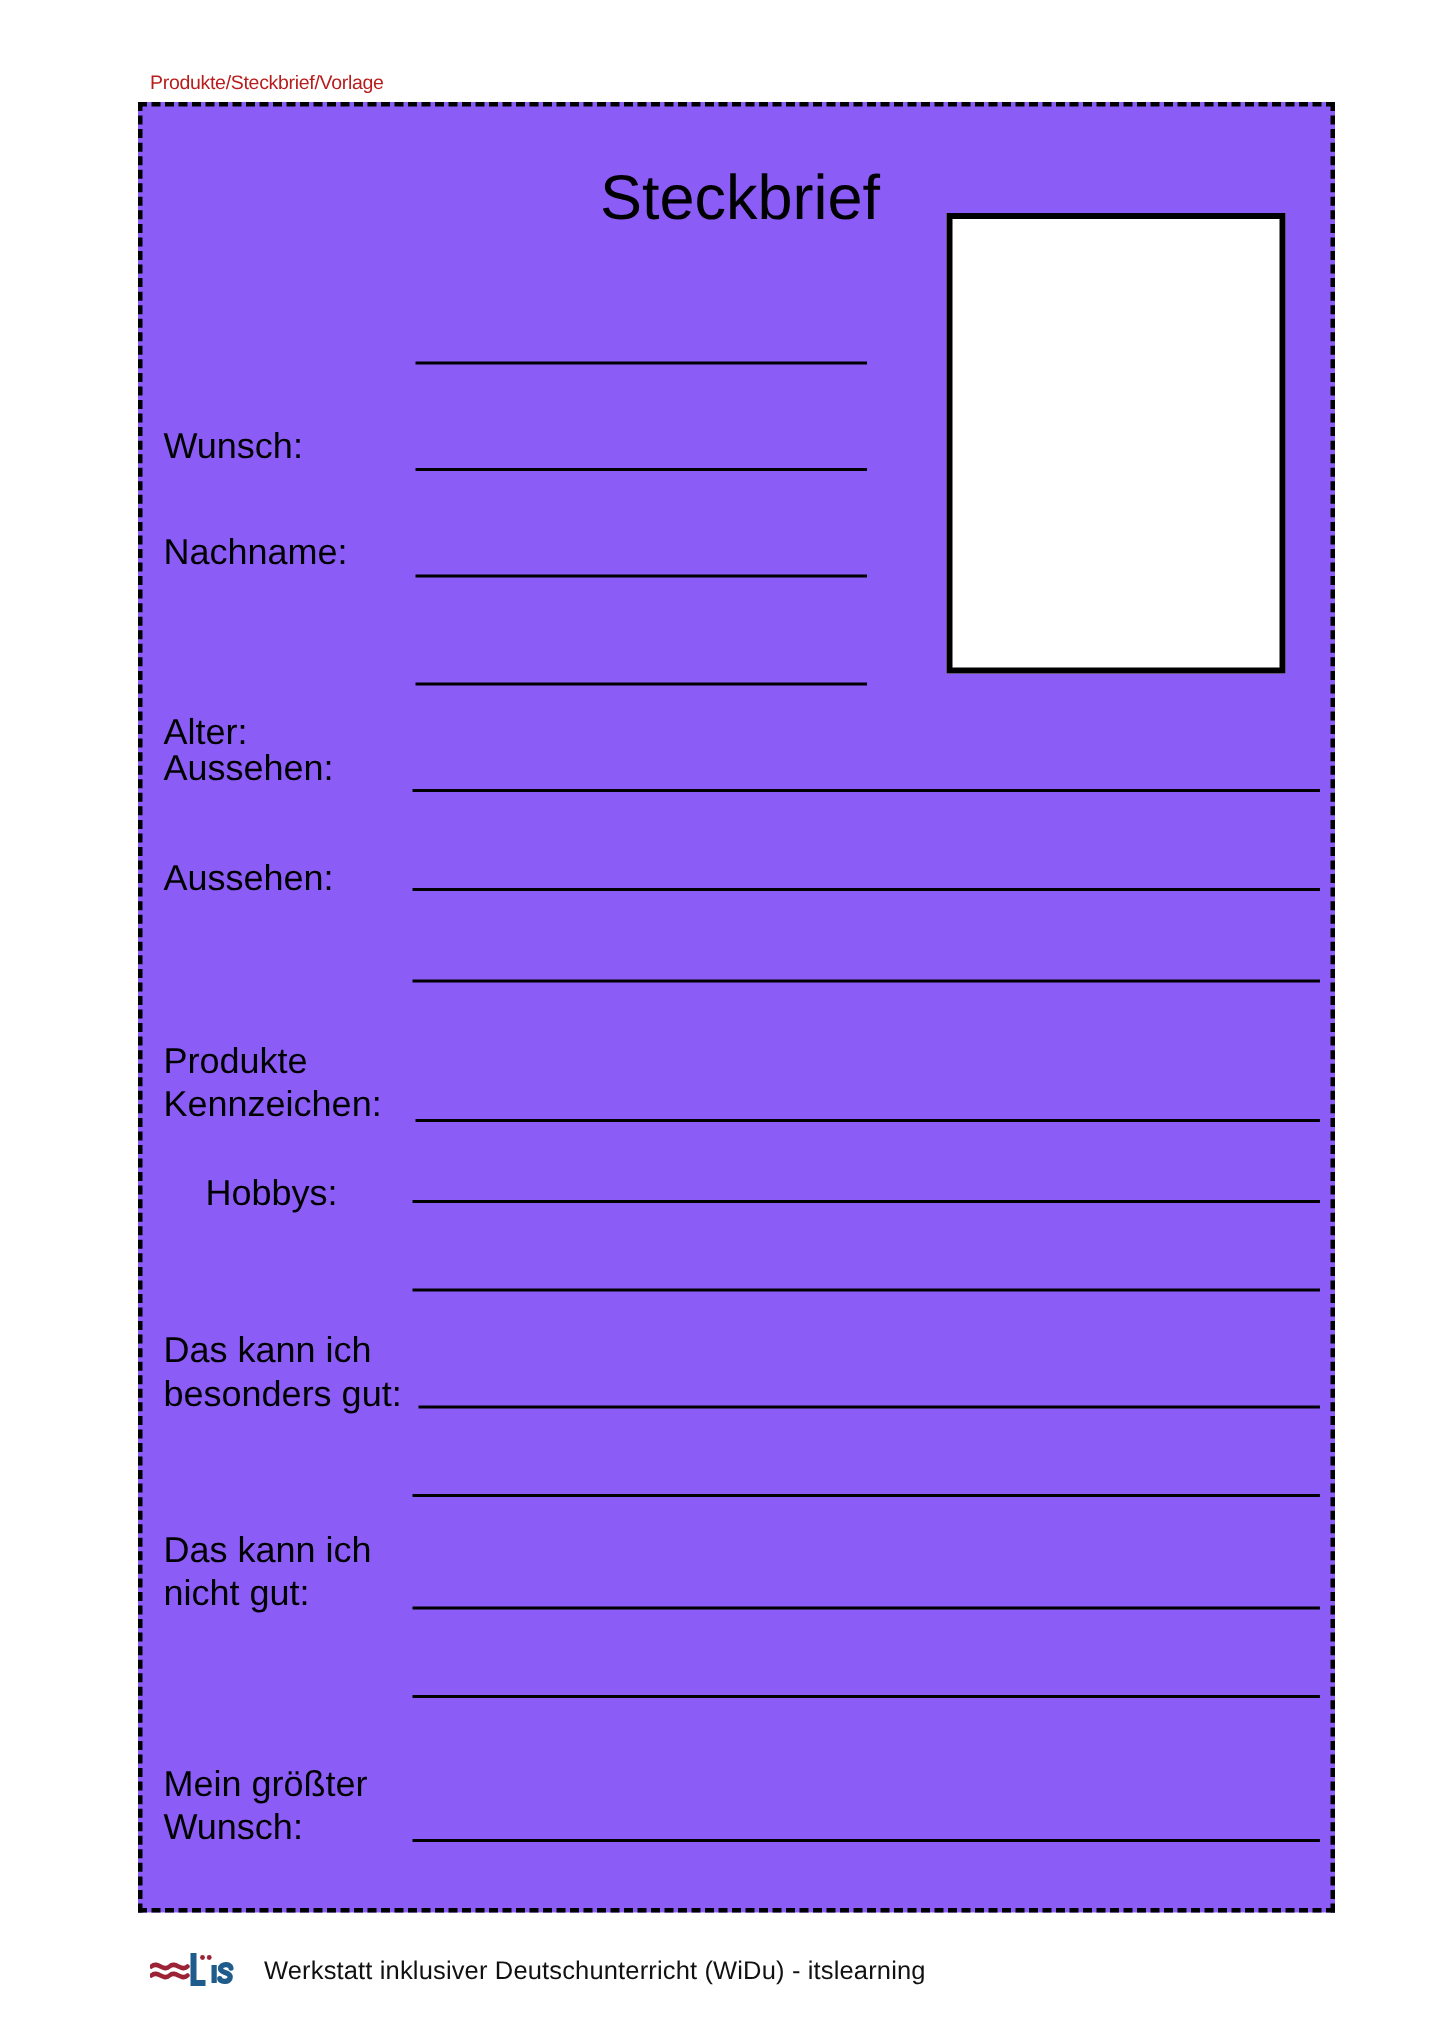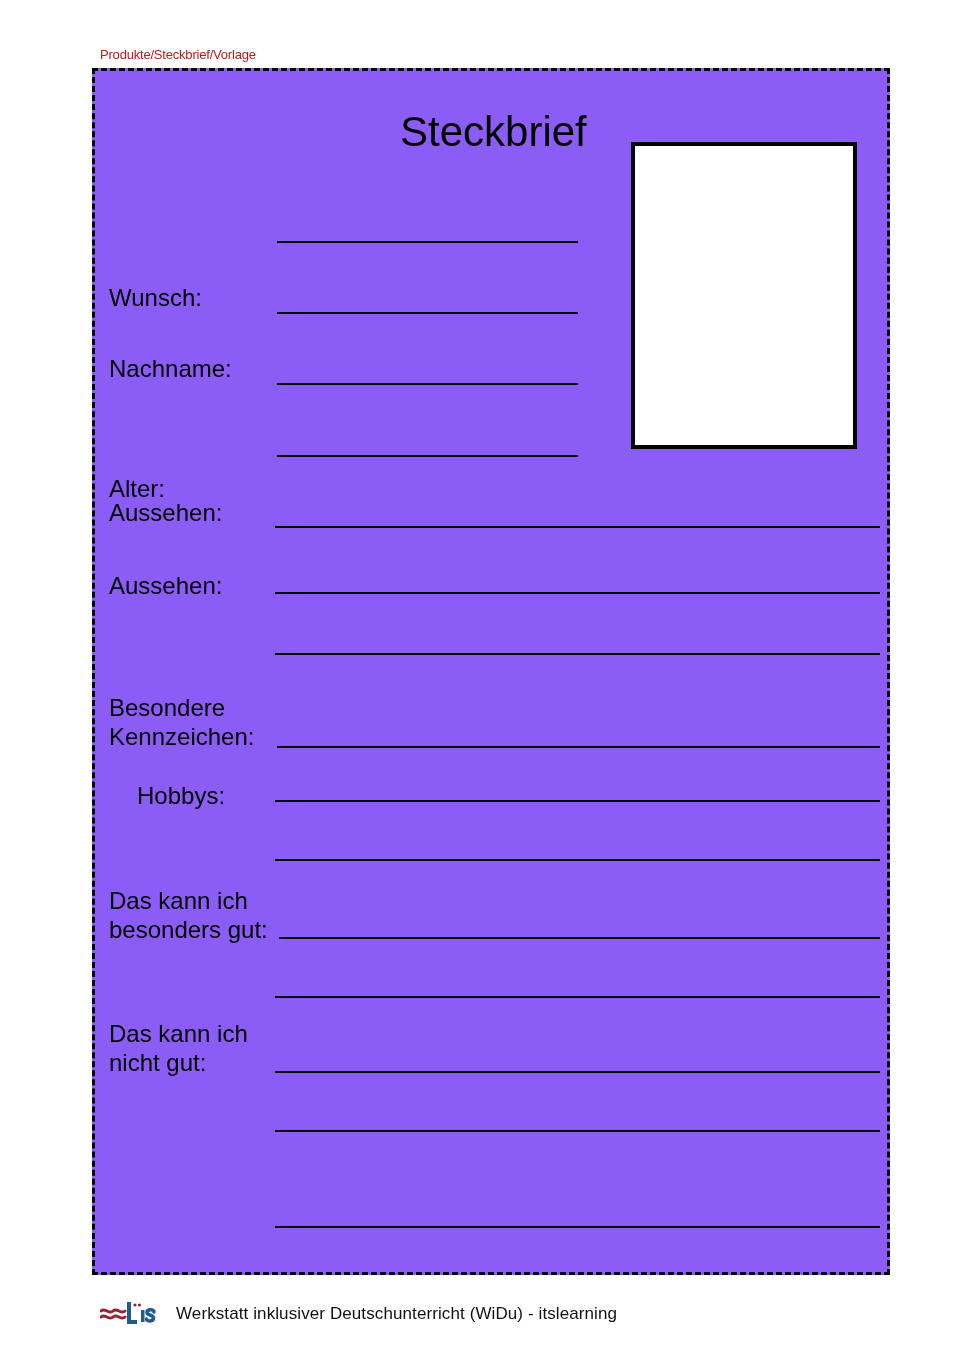--- a/index.html
+++ b/index.html
@@ -122,38 +122,40 @@
   <div class="rule" style="left:182px; top:312px; width:301px;"></div>
 
   <div class="field-label" style="left:14px; top:427px;">Aussehen:</div>
   <div class="rule" style="left:182px; top:384px; width:301px;"></div>
 
   <div class="field-label" style="left:14px; top:500px;">Aussehen:</div>
   <div class="rule" style="left:180px; top:455px; width:605px;"></div>
   <div class="rule" style="left:180px; top:521px; width:605px;"></div>
   <div class="rule" style="left:180px; top:582px; width:605px;"></div>
 
-  <div class="field-label" style="left:14px; top:622px;">Besondere
+  <div class="field-label" style="left:14px; top:622px;">Produkte
 Kennzeichen:</div>
   <div class="rule" style="left:182px; top:675px; width:603px;"></div>
 
   <div class="field-label" style="left:14px; top:710px;margin-left:28px;">Hobbys:</div>
   <div class="rule" style="left:180px; top:729px; width:605px;"></div>
   <div class="rule" style="left:180px; top:788px; width:605px;"></div>
 
   <div class="field-label" style="left:14px; top:815px;">Das kann ich
 besonders gut:</div>
   <div class="rule" style="left:184px; top:866px; width:601px;"></div>
   <div class="rule" style="left:180px; top:925px; width:605px;"></div>
 
   <div class="field-label" style="left:14px; top:948px;">Das kann ich
 nicht gut:</div>
   <div class="rule" style="left:180px; top:1000px; width:605px;"></div>
   <div class="rule" style="left:180px; top:1059px; width:605px;"></div>
 
+  <div class="field-label" style="left:14px; top:1104px;">Mein größter
+Wunsch:</div>
   <div class="rule" style="left:180px; top:1155px; width:605px;"></div>
 
 </div>
 
 <div class="footer">
   <svg class="logo" viewBox="0 0 112 60" aria-hidden="true">
 
     <path d="M2 24 C10 16, 18 32, 26 24 C34 16, 42 32, 50 24" stroke="#9B2335" stroke-width="6" fill="none" stroke-linecap="round"></path>
     <path d="M2 36 C10 28, 18 44, 26 36 C34 28, 42 44, 50 36" stroke="#9B2335" stroke-width="6" fill="none" stroke-linecap="round"></path>
 

